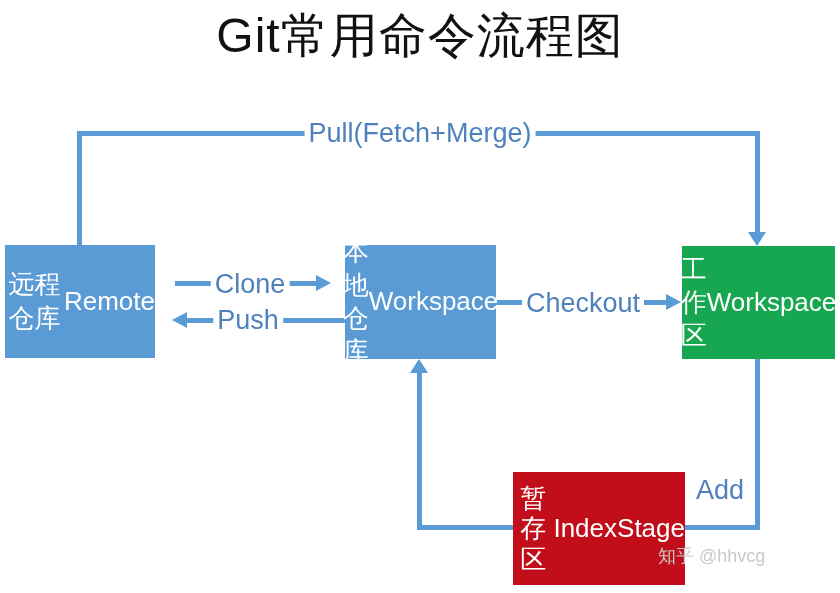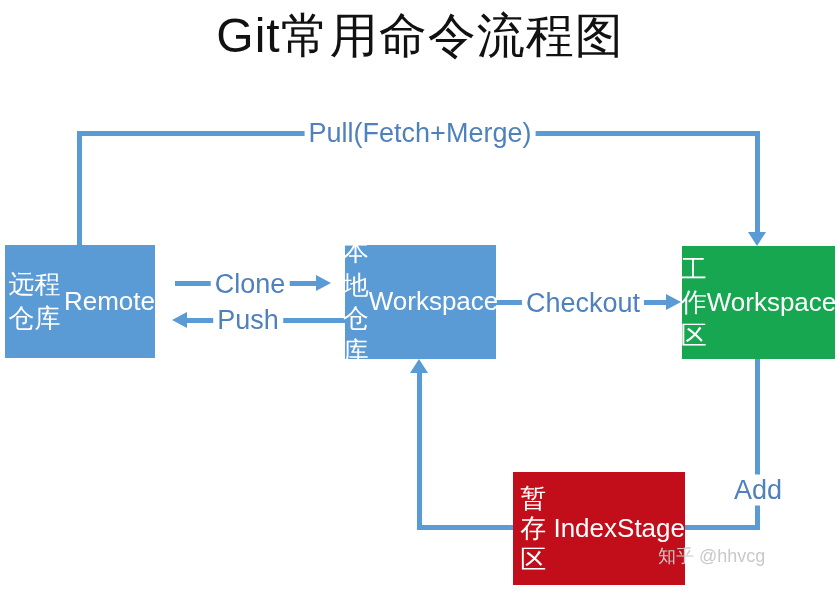--- a/index.html
+++ b/index.html
@@ -66,21 +66,21 @@
   <div class="arrow right" style="left:666px;top:294px;"></div>
   <div class="edge-label" style="left:583px;top:303px;">Checkout</div>
 
   <div class="arrow up" style="left:410px;top:359px;"></div>
   <div class="vline" style="left:417px;top:372px;height:158px;"></div>
   <div class="hline" style="left:417px;top:525px;width:96px;"></div>
 
   <div class="vline" style="left:755px;top:359px;height:171px;"></div>
   <div class="hline" style="left:681px;top:525px;width:79px;"></div>
   <div class="arrow left" style="left:666px;top:519px;"></div>
-  <div class="edge-label" style="left:758px;top:490px;">Add</div>
+  <div class="edge-label" style="left:720px;top:490px;">Add</div>
 
   <div class="node blue" style="left:5px;top:245px;width:150px;height:113px;">
     <span>远程仓库</span>
     <span>Remote</span>
   </div>
 
   <div class="node blue" style="left:345px;top:245px;width:151px;height:114px;">
     <span>本地仓库</span>
     <span>Workspace</span>
   </div>

